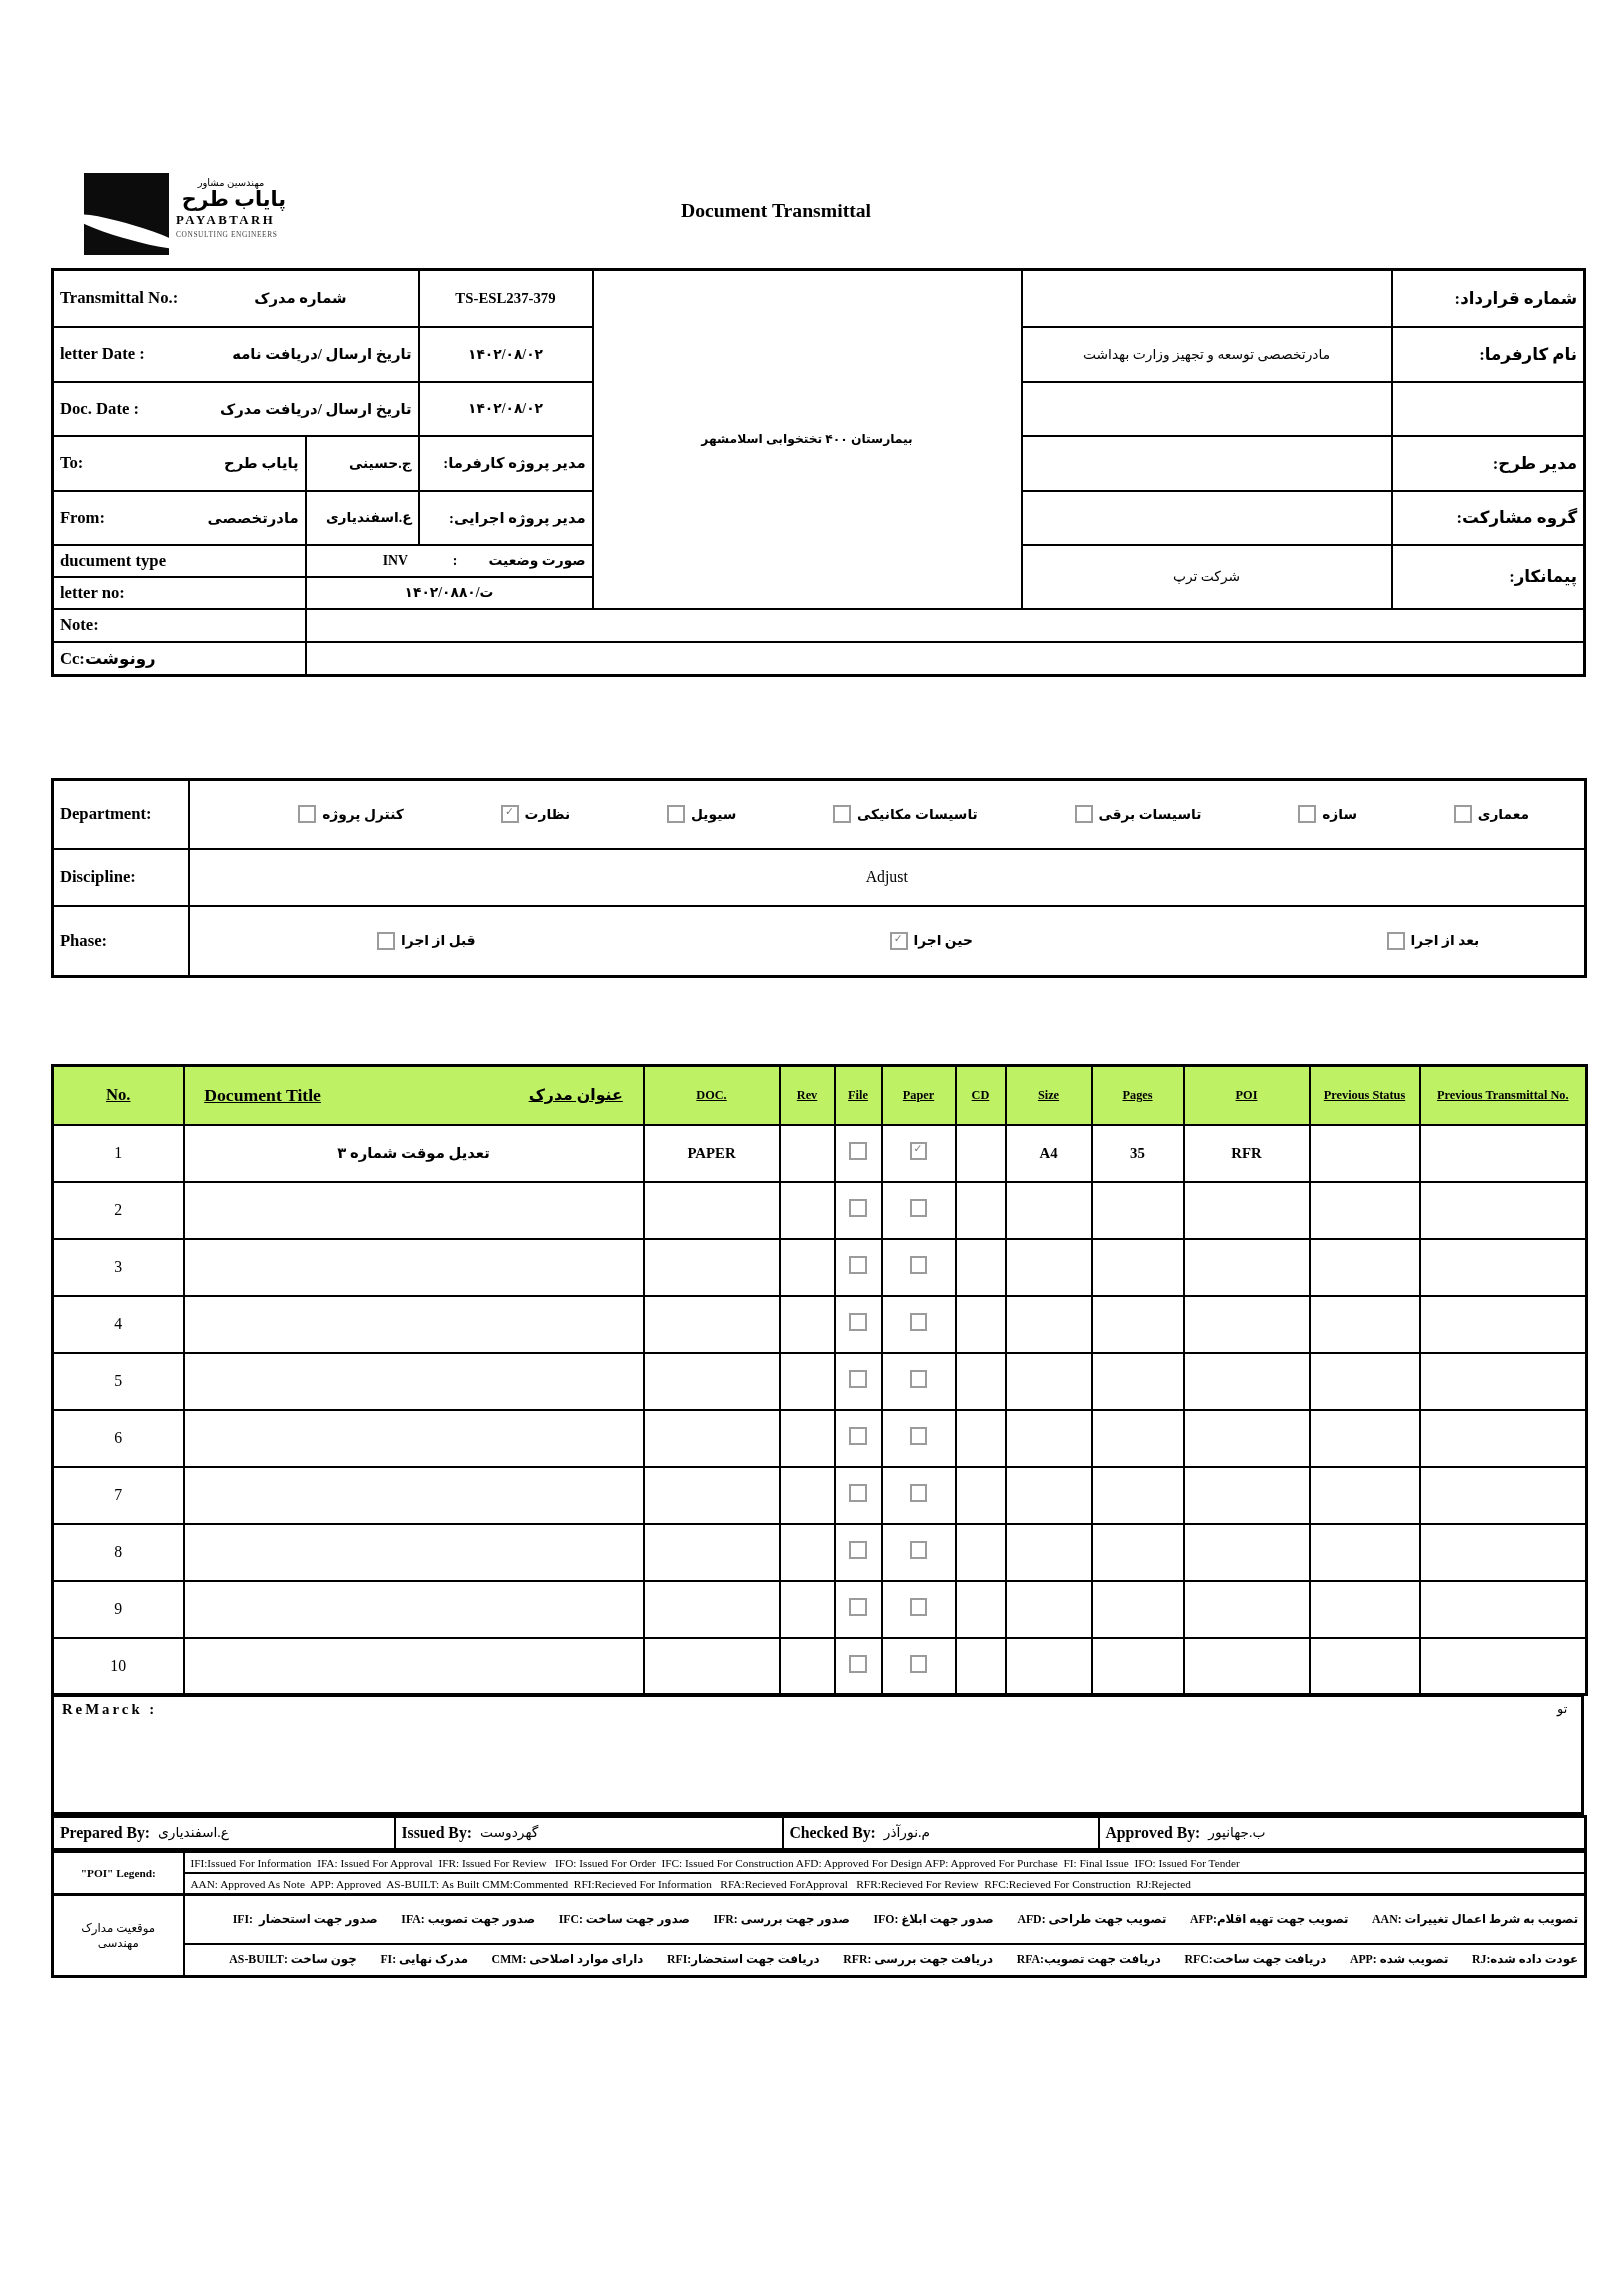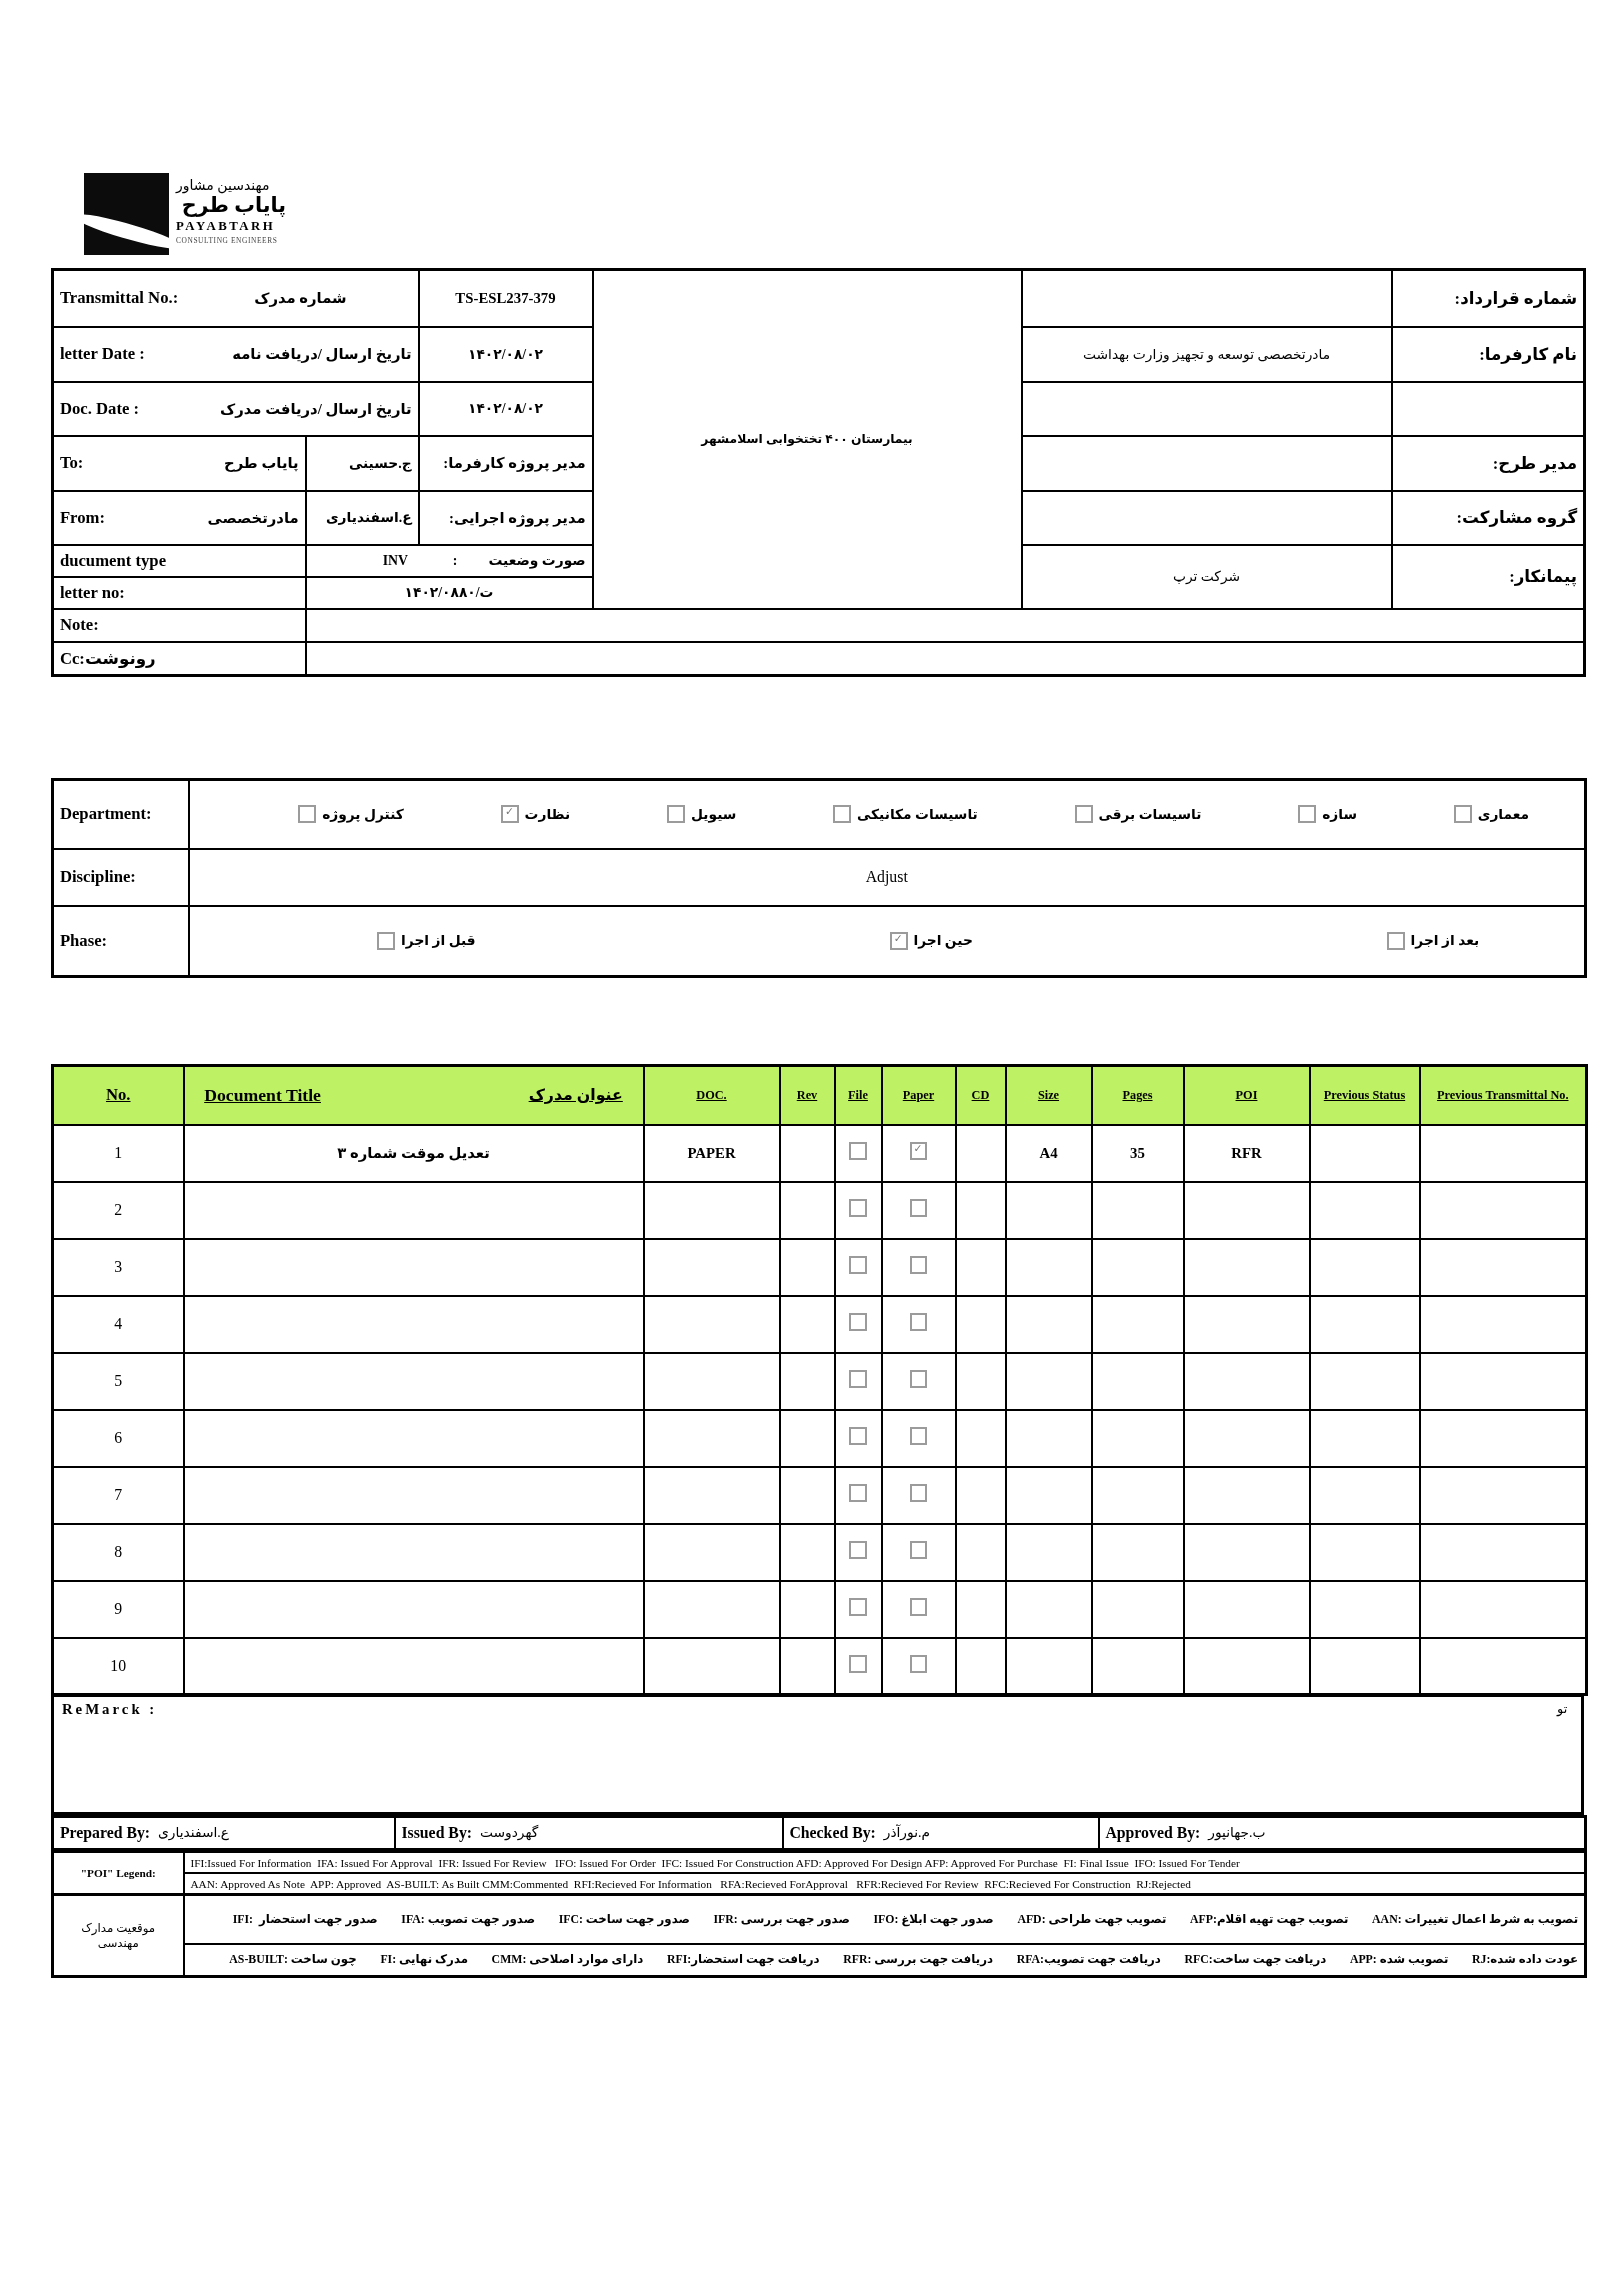--- a/index.html
+++ b/index.html
@@ -5,21 +5,21 @@
   html,body{margin:0;padding:0;background:#e8e8e8;}
   .sheet{
     position:relative;width:1621px;height:2292px;background:#ffffff;
     font-family:"Liberation Serif","DejaVu Sans",serif;color:#000;overflow:hidden;
   }
   
   .logo-wrap{position:absolute;left:84px;top:171px;width:207px;height:94px;}
   .logo-box{position:absolute;left:0;top:2px;width:85px;height:82px;background:#0c0c0c;overflow:hidden;}
   .logo-swoosh{position:absolute;left:-14%;top:62%;width:132%;height:14.8px;background:#fff;border-radius:50% / 55%;transform:rotate(16deg);}
   .logo-text{position:absolute;left:92px;top:5.9px;width:110px;}
-  .logo-fa-small{font-size:14px;text-align:left;direction:rtl;}
+  .logo-fa-small{font-size:10px;text-align:center;direction:rtl;}
   .logo-fa-name{font-size:20.7px;font-weight:bold;text-align:right;direction:rtl;line-height:23.6px;}
   .logo-en-name{font-size:12.8px;font-weight:bold;letter-spacing:2.5px;margin-top:2px;}
   .logo-en-sub{font-size:7.4px;color:#444;letter-spacing:0.6px;margin-top:2px;}
   
   .doc-title{position:absolute;left:51px;top:199px;width:1450px;text-align:center;font-size:19.7px;font-weight:bold;}
   
   table.frm{border-collapse:collapse;table-layout:fixed;background:#fff;}
   table.frm td{border:2px solid #000;padding:0 5.9px;vertical-align:middle;overflow:hidden;}
   table.frm{border:3px solid #000;}
   .fa{direction:rtl;}
@@ -88,20 +88,21 @@
       <div class="logo-swoosh"></div>
     </div>
     <div class="logo-text">
       <div class="logo-fa-small">مهندسین مشاور</div>
       <div class="logo-fa-name">پایاب طرح</div>
       <div class="logo-en-name">PAYABTARH</div>
       <div class="logo-en-sub">CONSULTING ENGINEERS</div>
     </div>
   </div>
 
+  <div class="doc-title">Document Transmittal</div>
 
   <table class="frm top-tbl" style="width:1533px;">
     <colgroup>
         <col style="width:253px">
         <col style="width:113px">
         <col style="width:174px">
         <col style="width:429px">
         <col style="width:370px">
         <col style="width:193px">
       </colgroup>

